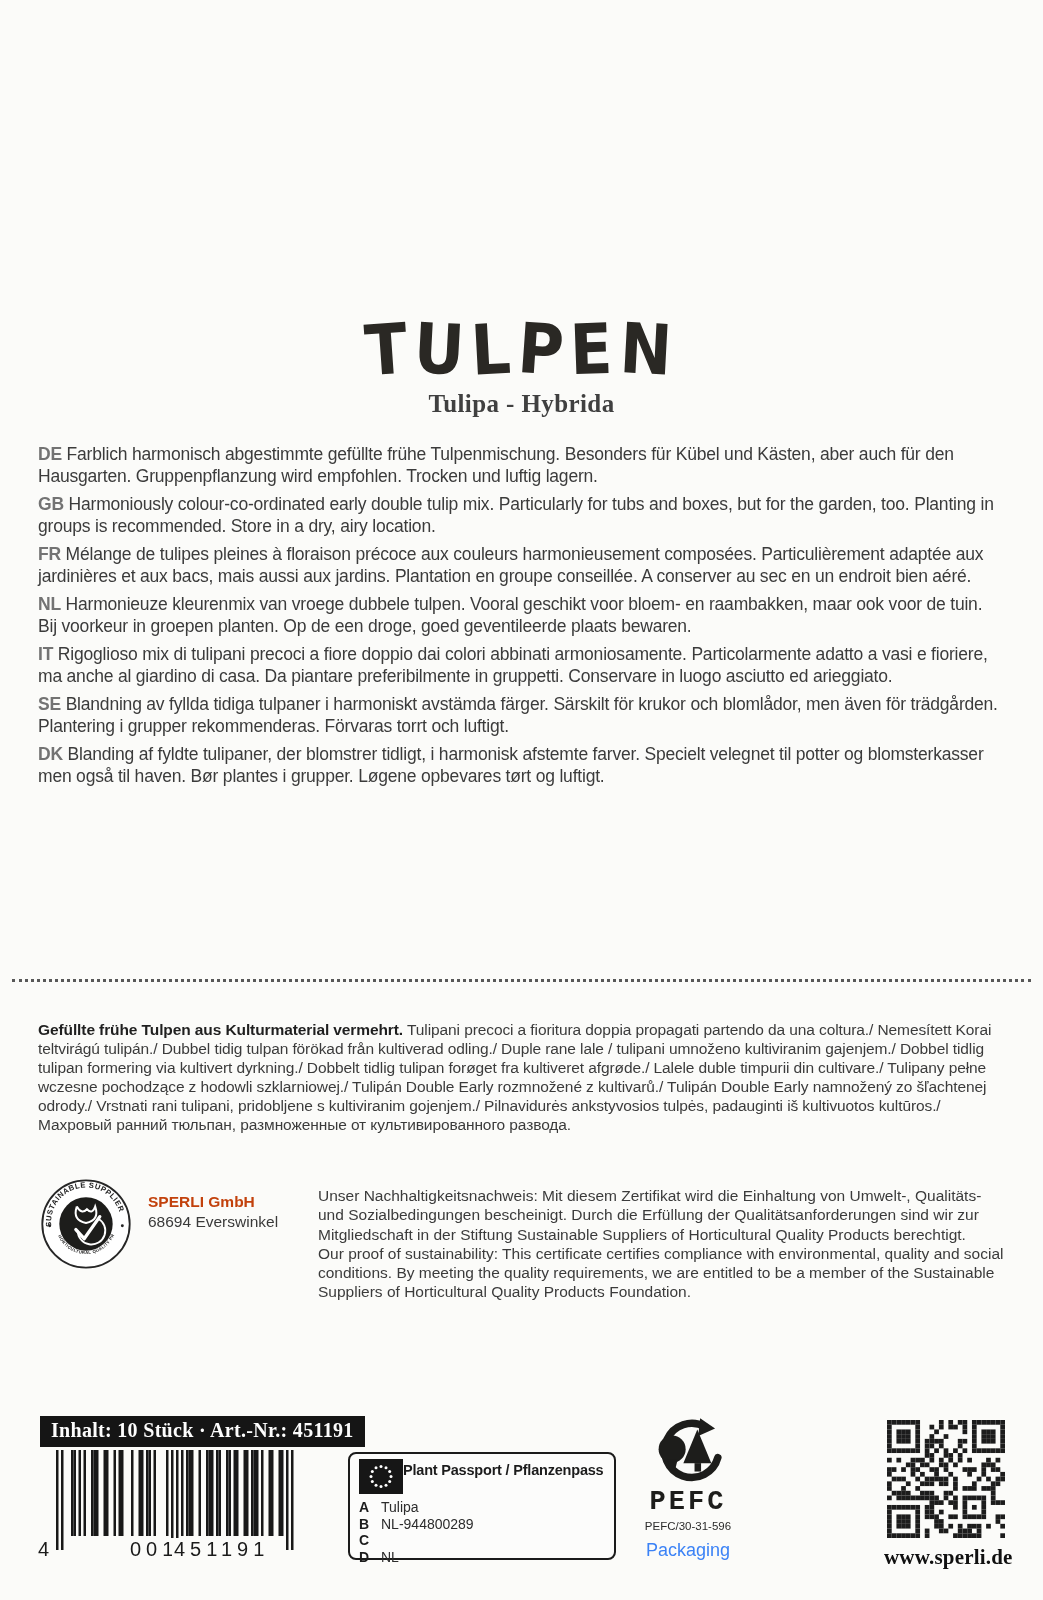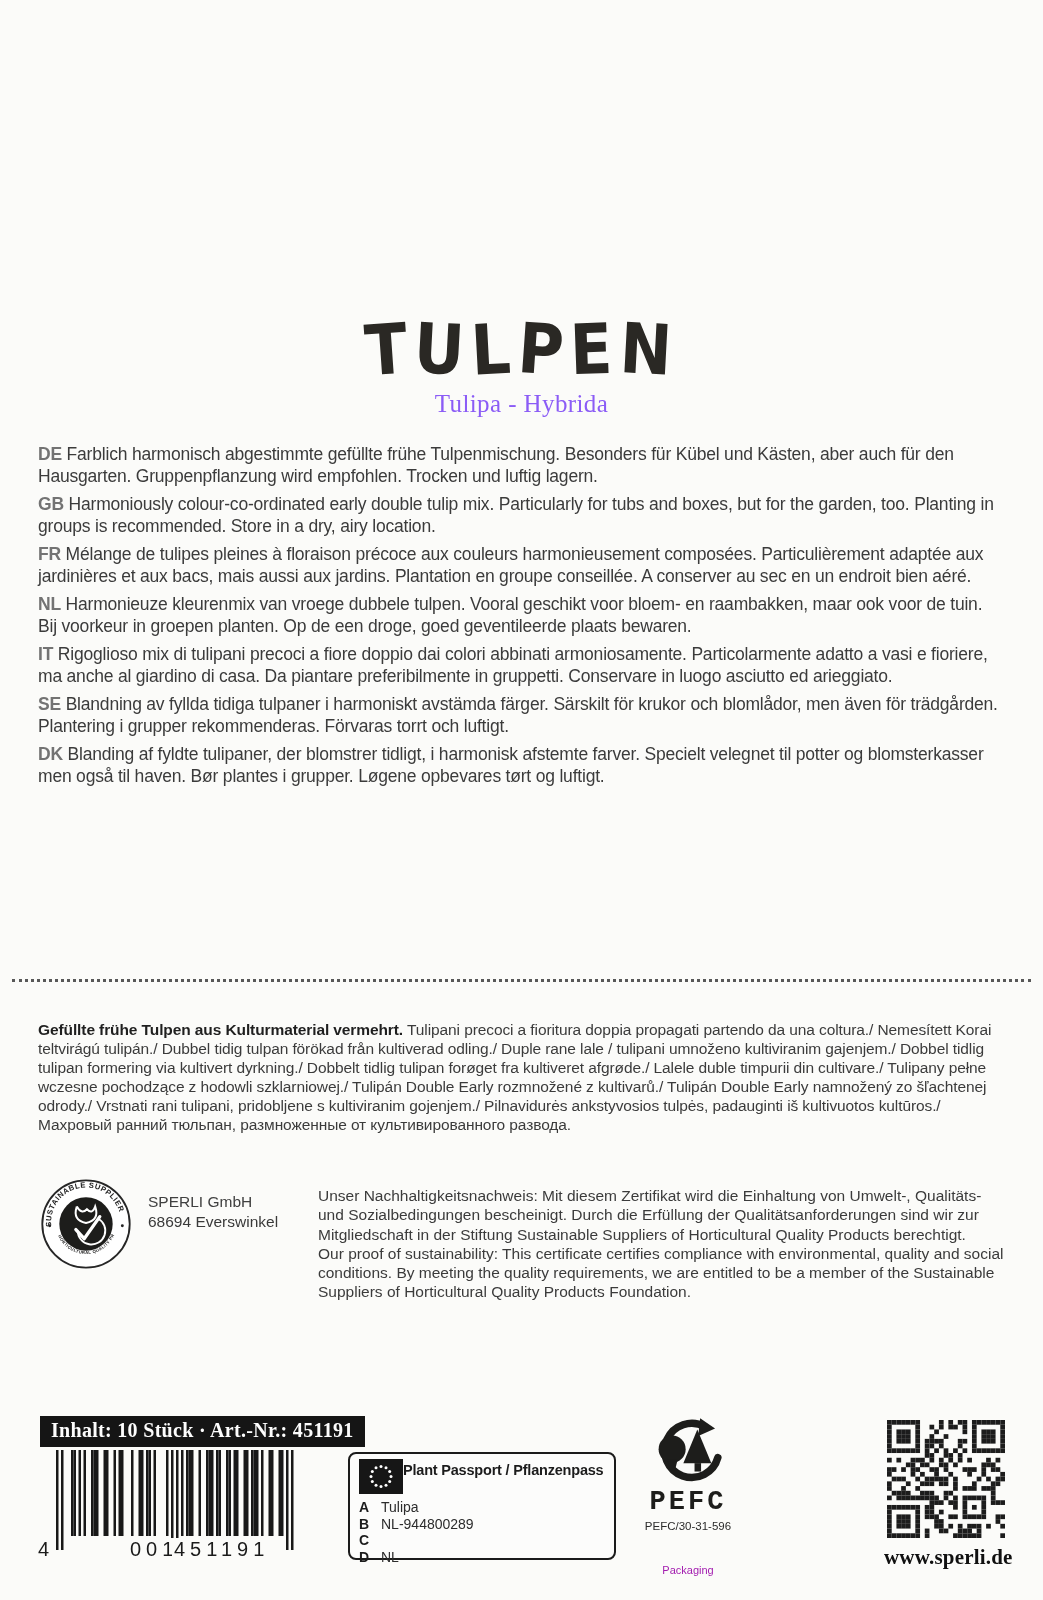--- a/index.html
+++ b/index.html
@@ -4,42 +4,42 @@
 <style>
   html,body{margin:0;padding:0;background:#d9d9d9;}
   .page{position:relative;width:1043px;height:1600px;background:#fbfbf9;margin:0 auto;
         font-family:"Liberation Sans",sans-serif;color:#3a3a3a;overflow:hidden;}
 
   
   .header{position:absolute;top:318px;left:0;right:0;text-align:center;color:#262420;}
   .title{font-family:"DejaVu Sans",sans-serif;font-weight:bold;font-size:62px;line-height:64px;
          letter-spacing:7px;color:#2a2824;}
   .title span{display:inline-block;}
-  .subtitle{font-family:"Liberation Serif",serif;font-weight:normal;font-size:25px;margin-top:8px;
-            letter-spacing:0.4px;color:#8b5cf6;}
+  .subtitle{font-family:"Liberation Serif",serif;font-weight:bold;font-size:25px;margin-top:8px;
+            letter-spacing:0.4px;color:#404040;}
 
   
   .descriptions{position:absolute;top:443px;left:38px;width:967px;}
   .desc{margin:0 0 6px;font-size:17.5px;line-height:22px;letter-spacing:-0.2px;color:#3b3b3b;}
   .desc b{color:#737373;}
 
   
   .divider{position:absolute;top:979px;left:12px;width:1019px;height:0;
            border-top:3px dotted #585858;}
 
   
   .propagation{position:absolute;top:1004px;left:38px;width:967px;
                font-size:15.5px;line-height:19px;letter-spacing:-0.1px;color:#3b3b3b;}
   .propagation b{color:#1f1f1f;}
 
   
   .company{position:absolute;top:1152px;left:40px;width:970px;display:flex;}
   .seal{width:92px;height:92px;margin-top:26px;flex:none;}
   .address{margin-left:16px;margin-top:40px;width:168px;font-size:15.5px;line-height:20px;flex:none;}
-  .address .co-name{font-weight:normal;color:#404040;}
+  .address .co-name{font-weight:bold;color:#c2410c;}
   .sustainability{margin-left:auto;width:692px;margin-top:34px;
                   font-size:15.5px;line-height:19.3px;color:#3b3b3b;}
 
   
   .footer{position:absolute;top:1390px;left:0;right:0;height:210px;}
   .contents-badge{position:absolute;left:40px;top:26px;background:#151515;color:#fdfdfd;
                   font-family:"Liberation Serif",serif;font-weight:bold;font-size:20px;
                   padding:3px 11px 5px;letter-spacing:0.3px;}
   .barcode{position:absolute;left:56px;top:60px;width:240px;height:114px;}
   .barcode svg{width:238px;height:100px;fill:#181818;display:block;}
@@ -58,21 +58,21 @@
                   padding-top:3px;letter-spacing:-0.2px;}
   .passport-rows{margin-top:5px;font-size:14px;line-height:16.5px;color:#2c2c2c;}
   .prow{display:flex;}
   .pkey{width:22px;font-weight:bold;color:#1c1c1c;flex:none;}
 
   .pefc{position:absolute;left:636px;top:28px;width:104px;text-align:center;color:#1d1d1b;}
   .pefc svg{width:84px;height:66px;}
   .pefc-name{font-family:Liberation Mono, monospace;font-weight:bold;font-size:27px;
              letter-spacing:3px;line-height:28px;}
   .pefc-cert{font-size:11.5px;margin-top:4px;color:#2b2b2b;}
-  .pefc-label{font-size:11px;margin-top:32px;color:#a21caf;}
+  .pefc-label{font-size:18px;margin-top:8px;color:#3b82f6;}
 
   .qr{position:absolute;left:884px;top:30px;width:124px;text-align:center;}
   .qr svg{width:118px;height:118px;display:block;margin:0 auto;fill:#1c1c1c;}
   .website{font-family:"Liberation Serif",serif;font-weight:bold;font-size:21px;color:#101010;
            margin-top:7px;letter-spacing:0.2px;}
 </style>
 </head>
 <body>
 
 <div class="page">

